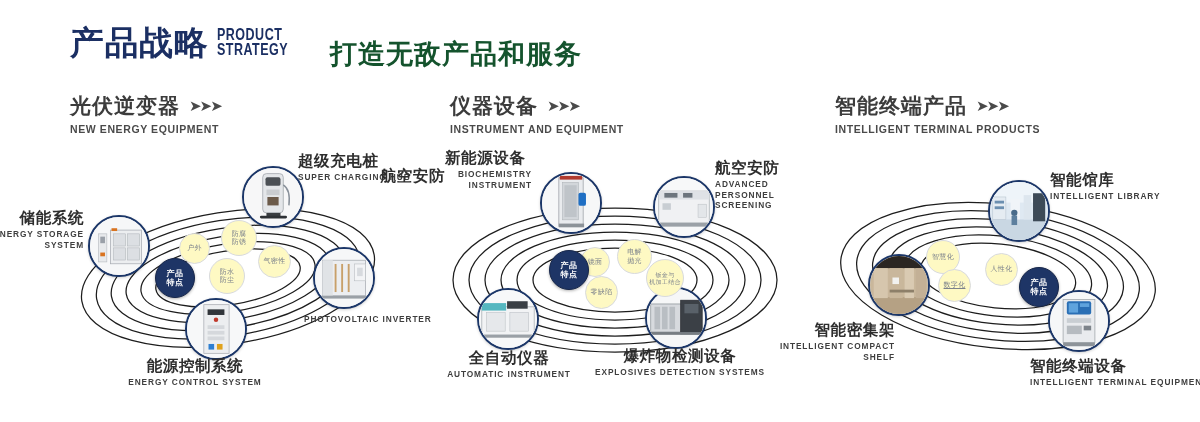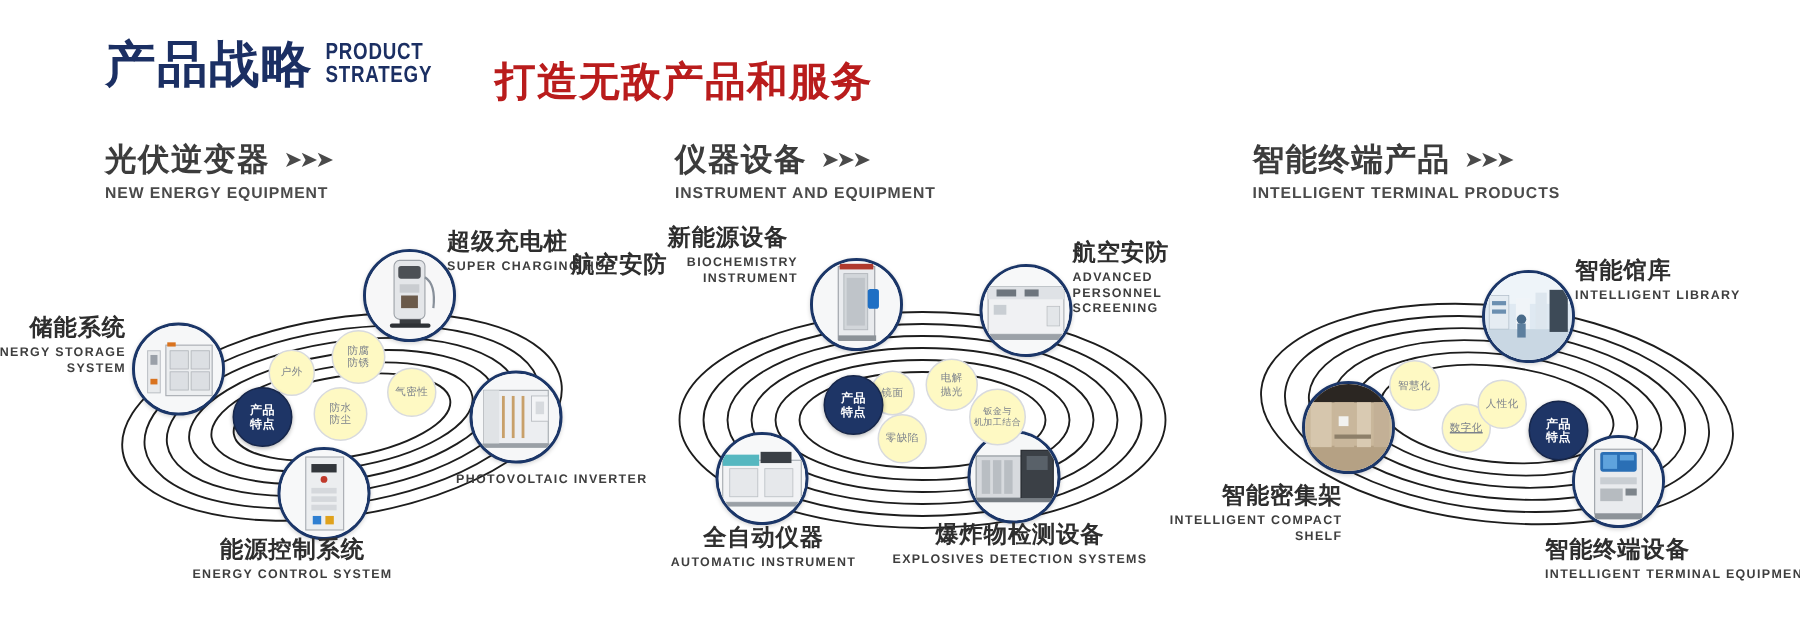--- a/index.html
+++ b/index.html
@@ -22,21 +22,21 @@
     transform:scaleX(1.02);transform-origin:left bottom;
   }
   .hdr-en{
     margin-left:11px;margin-bottom:2px;
     font-size:12.5px;font-weight:bold;color:#1b2f63;
     line-height:12px;letter-spacing:.5px;
     transform:scaleY(1.25);transform-origin:left bottom;
   }
   .hdr-sub{
     position:absolute;left:330px;top:36px;
-    font-size:27px;font-weight:bold;color:#b91c1c;letter-spacing:1px;
+    font-size:27px;font-weight:bold;color:#14532d;letter-spacing:1px;
     font-family:"DejaVu Sans","Liberation Sans",sans-serif;
   }
 
   
   .sect{position:absolute;}
   .sect-cn{
     font-size:21px;font-weight:bold;color:#3c3c3c;letter-spacing:1px;
     font-family:"DejaVu Sans","Liberation Sans",sans-serif;
     display:flex;align-items:center;line-height:1;
   }
@@ -384,21 +384,21 @@
         <rect x="24" y="23" width="7" height="7" fill="#f2f2f0"></rect>
         <rect x="21" y="36" width="26" height="3" fill="#8d7f69"></rect>
       </svg>
     </div>
     <div class="lbl ta-r" style="left:-45px;top:172px;width:140px;">
       <div class="lbl-cn">智能密集架</div>
       <div class="lbl-en" style="white-space:normal;">INTELLIGENT COMPACT SHELF</div>
     </div>
 
     <div class="feat" style="left:126px;top:90px;width:34px;height:34px;">智慧化</div>
-    <div class="feat" style="left:161px;top:119px;width:33px;height:33px;text-decoration:underline;">数字化</div>
+    <div class="feat" style="left:138px;top:119px;width:33px;height:33px;text-decoration:underline;">数字化</div>
     <div class="feat" style="left:185px;top:103px;width:33px;height:33px;">人性化</div>
 
     <div class="core" style="left:219px;top:117px;width:38px;height:38px;flex-direction:column;">
       <span>产品</span>
       <span>特点</span>
     </div>
   </div>
 
 </div>
 

